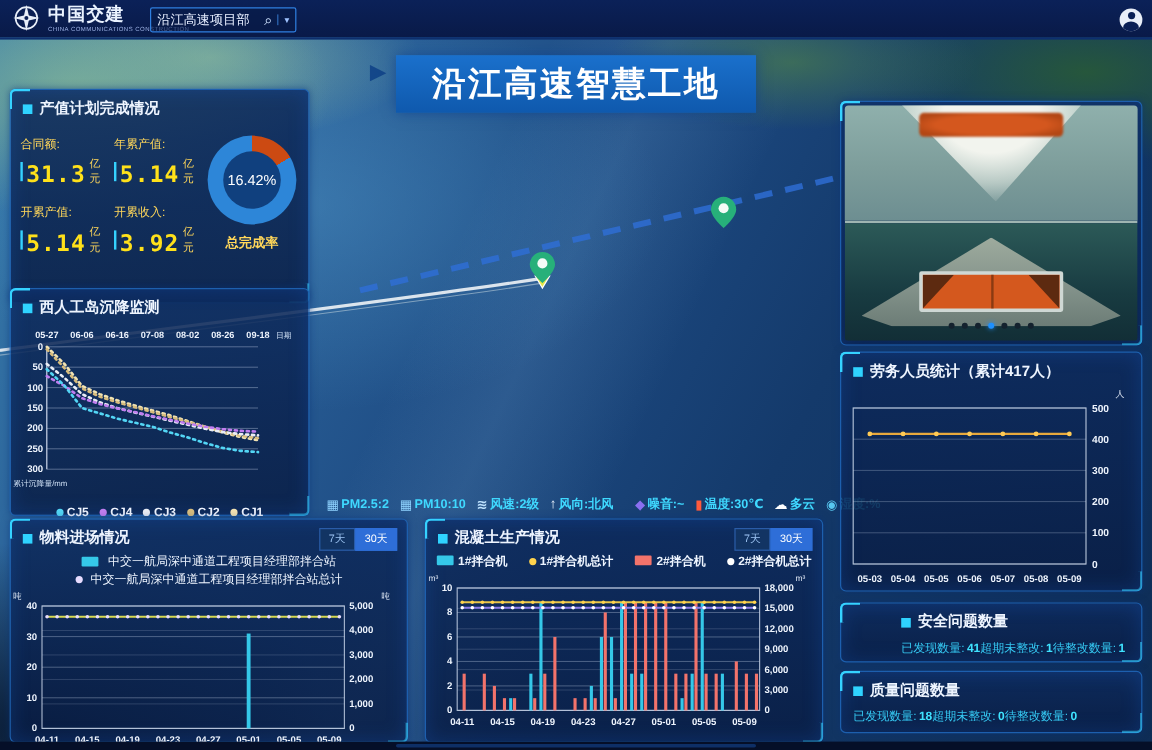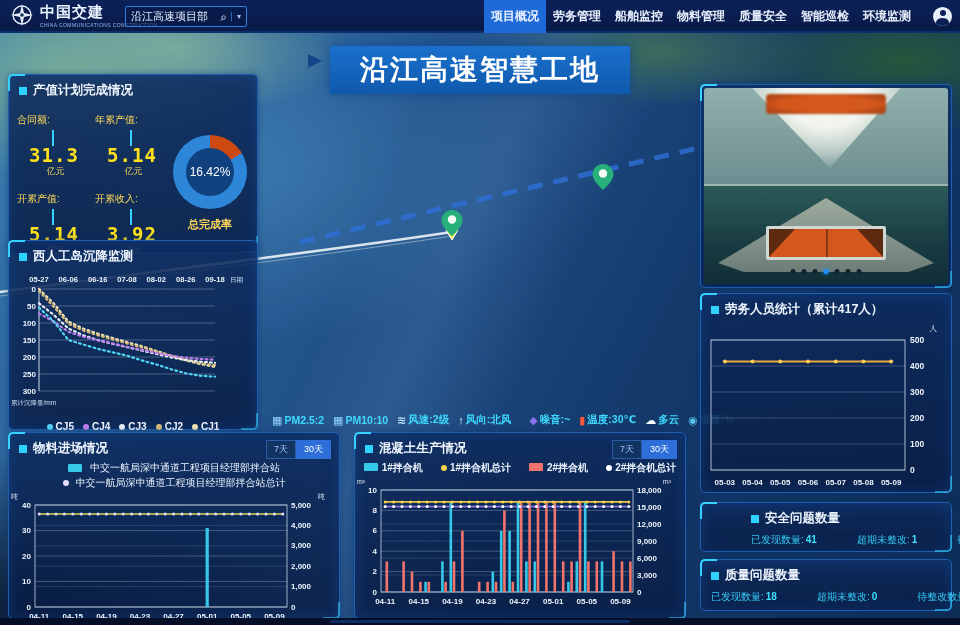--- a/index.html
+++ b/index.html
@@ -57,21 +57,21 @@
     border-right:2px solid #35d2ff; border-bottom:2px solid #35d2ff; border-radius:0 0 5px 0; opacity:.55; }
   .panel-title { display:flex; align-items:center; gap:6px; padding:7px 10px 4px 10px;
     font-size:12.5px; font-weight:bold; color:#eef5ff; }
   .bullet { width:8px; height:8px; background:#2fd3ff; flex:0 0 auto; }
 
   
   #panel-output { left:8px; top:74px; width:250px; height:179px; }
   .output-body { display:flex; padding:4px 6px 0 8px; }
   .metrics { width:152px; display:grid; grid-template-columns:1fr 1fr; grid-row-gap:14px; grid-column-gap:4px; margin-top:6px; }
   .metric-label { font-size:10px; color:#ffd75a; margin-bottom:3px; white-space:nowrap; }
-  .metric-row { display:flex; align-items:center;flex-direction:column; }
+  .metric-row { display:flex; align-items:flex-end; }
   .metric-tick { width:2px; height:16px; background:#35d2ff; margin-right:3px; align-self:center; }
   .metric-value { font-family:"DejaVu Sans Mono",monospace; font-size:19px; font-weight:bold; color:#ffe11a; letter-spacing:1px; line-height:1; }
   .metric-unit { font-size:9px; color:#ffd75a; margin-left:3px; }
   .donut-wrap { flex:1; display:flex; flex-direction:column; align-items:center; justify-content:center; gap:8px; margin-top:2px; }
   .donut { width:74px; height:74px; border-radius:50%; position:relative; display:flex; align-items:center; justify-content:center; }
   .donut-hole { position:absolute; inset:13px; border-radius:50%; background:#10407e; }
   .donut-text { position:relative; z-index:1; font-size:12px; font-weight:normal; color:#ffffff; }
   .donut-label { font-size:11px; font-weight:bold; color:#ffd75a; }
 
   
@@ -111,21 +111,21 @@
   .tunnel::before { left:0;  clip-path:polygon(0 0, 100% 0, 0 100%); }
   .tunnel::after  { right:0; clip-path:polygon(0 0, 100% 0, 100% 100%); }
   .tunnel-mid { position:absolute; left:50%; top:0; width:2px; height:100%; background:#8a3a12; }
   .model-dots { position:absolute; left:50%; bottom:10px; transform:translateX(-50%); display:flex; gap:6px; }
   .model-dots span { width:5px; height:5px; border-radius:50%; background:#14222e; }
   .model-dots span.active { background:#1e90ff; box-shadow:0 0 4px #1e90ff; }
 
   #panel-labor { left:700px; top:293px; width:252px; height:200px; }
   #panel-safety { left:700px; top:502px; width:252px; height:50px;padding-left:40px; }
   #panel-quality { left:700px; top:559px; width:252px; height:52px; }
-  .stat-row { display:flex; padding:2px 10px 0 10px; font-size:10px; color:#35c8f2; white-space:nowrap;gap:40px; }
+  .stat-row { display:flex; padding:2px 10px 0 10px; font-size:10px; color:#35c8f2; white-space:nowrap; }
   .stat-val { color:#3fe3ff; font-weight:bold; margin-left:2px; }
 
   
   .env-bar { position:absolute; left:272px; top:413px; width:422px; z-index:3;
     display:flex; align-items:center; gap:9px; font-size:10.5px; font-weight:bold; color:#3fd9ff; white-space:nowrap; }
   .env-item { display:flex; align-items:center; gap:2px; }
   .env-icon { font-size:11px; }
   .env-gap { width:18px; }
 
   .footer { position:absolute; left:0; bottom:0; width:960px; height:7px; background:#050f28; z-index:5; }
@@ -162,29 +162,20 @@
     </svg>
     <div>
       <div class="logo-cn">中国交建</div>
       <div class="logo-en">CHINA COMMUNICATIONS CONSTRUCTION</div>
     </div>
   </div>
   <div class="searchbox">
     <span class="q">沿江高速项目部</span>
     <span class="search-glyph">⌕</span>
     <span class="caret">▾</span>
-  </div>
-  <div class="nav">
-    <div class="nav-item active">项目概况</div>
-    <div class="nav-item">劳务管理</div>
-    <div class="nav-item">船舶监控</div>
-    <div class="nav-item">物料管理</div>
-    <div class="nav-item">质量安全</div>
-    <div class="nav-item">智能巡检</div>
-    <div class="nav-item">环境监测</div>
   </div>
   <div class="avatar"></div>
 </div>
 
 <div class="banner">沿江高速智慧工地</div>
 
 <div class="panel" id="panel-output">
   <div class="panel-title">
     <span class="bullet"></span>
     <span>产值计划完成情况</span>

